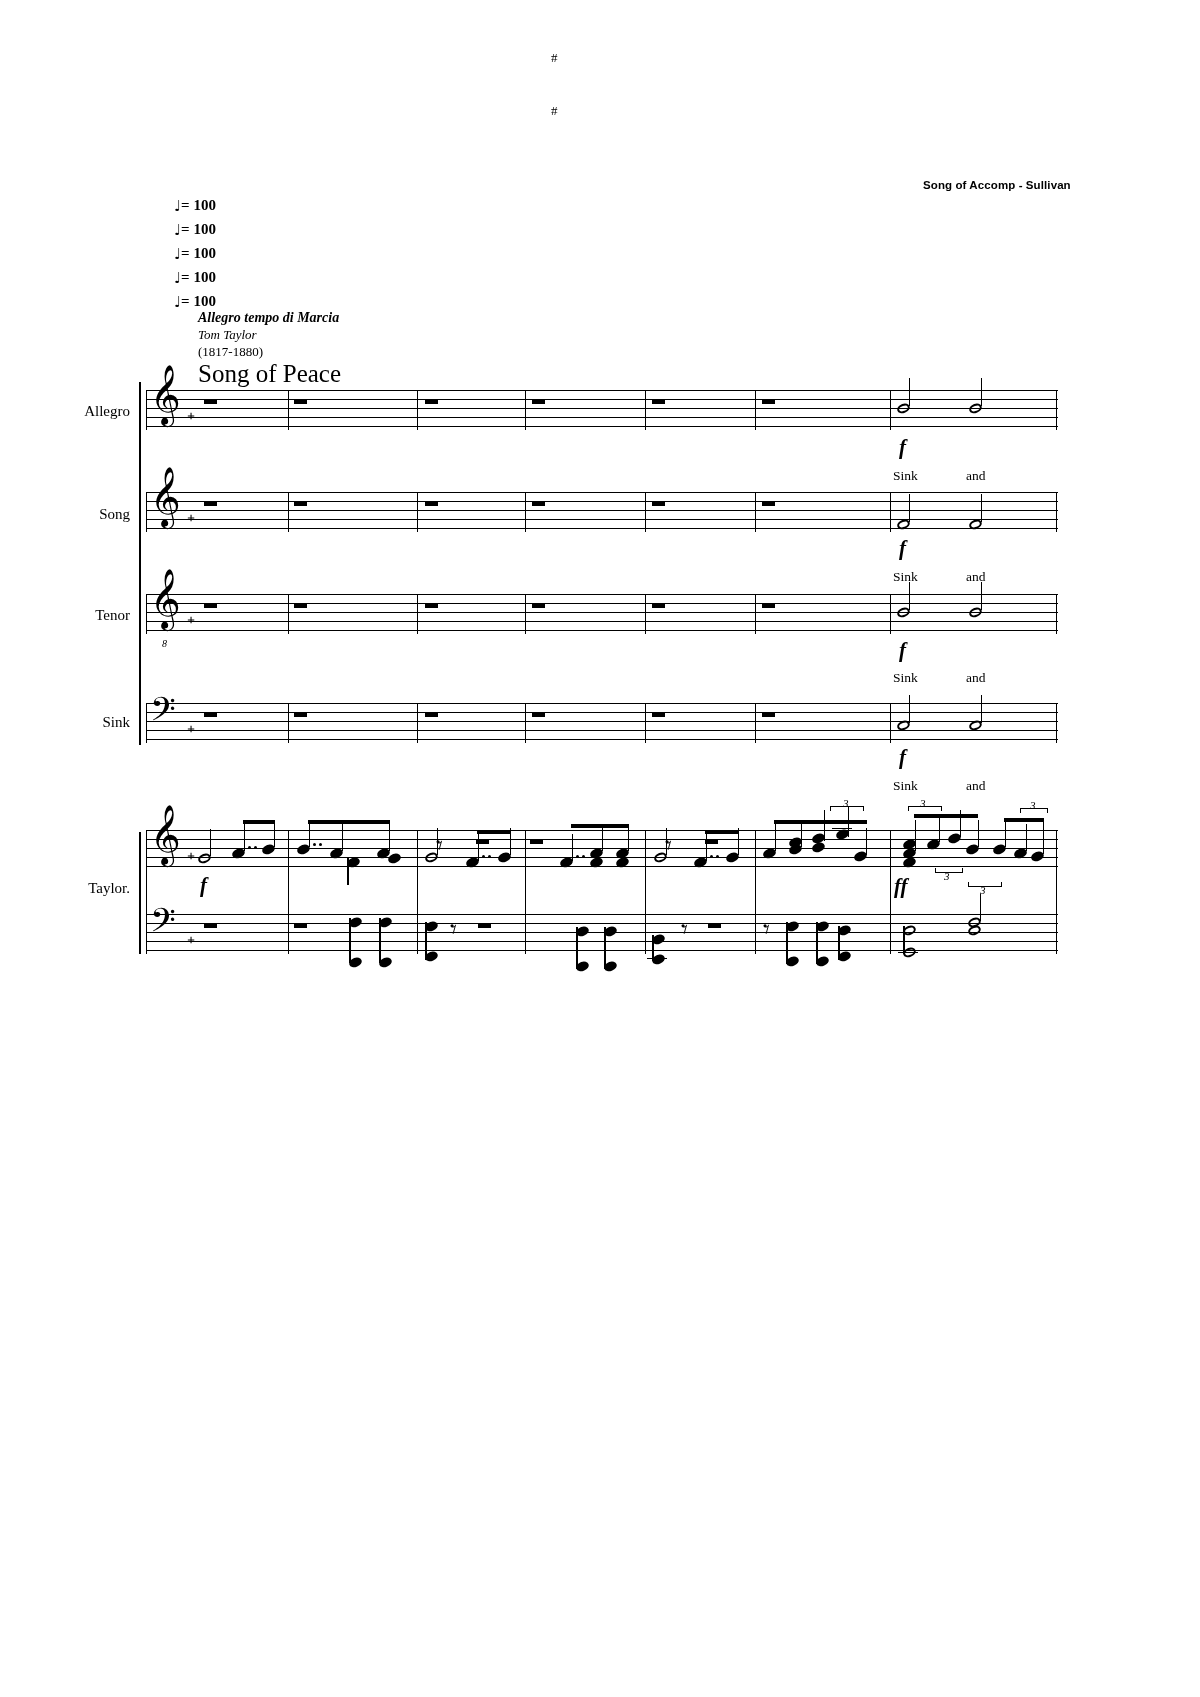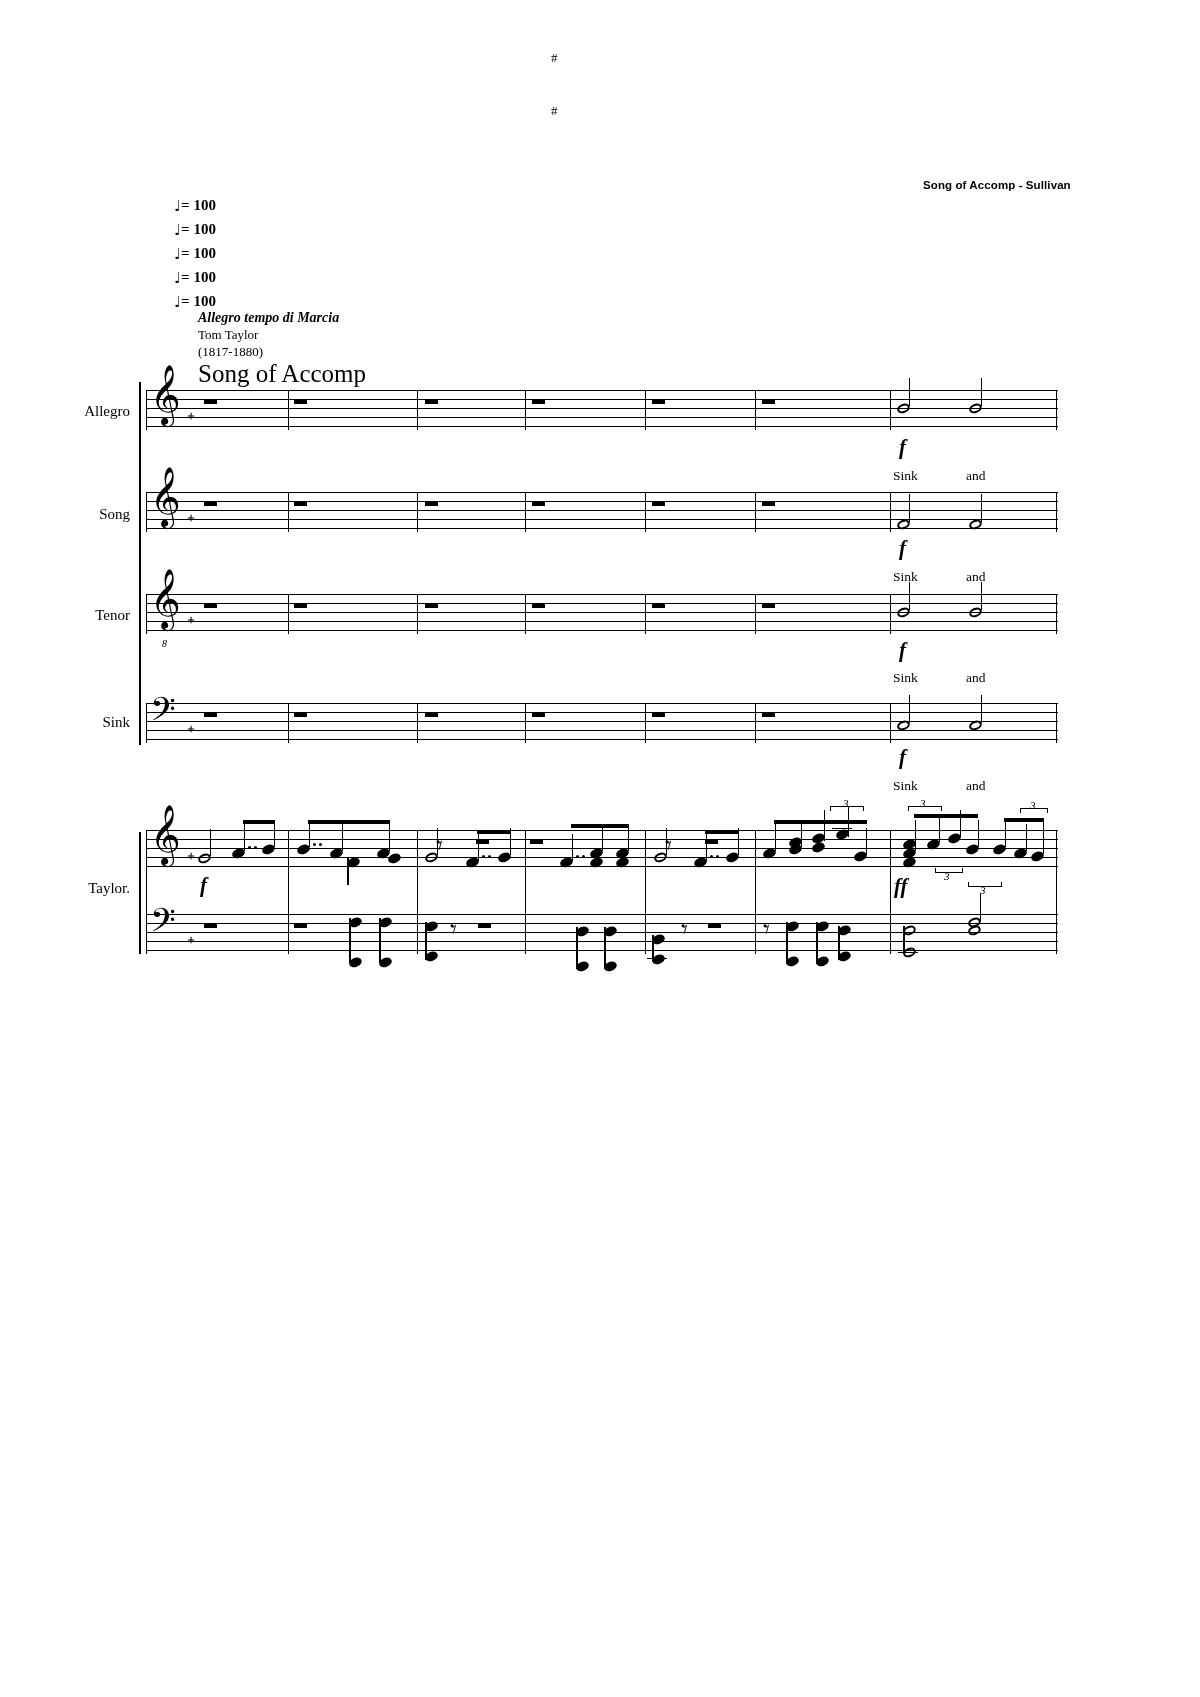--- a/index.html
+++ b/index.html
@@ -226,23 +226,23 @@
     <span class="noteglyph">♩</span><span>= 100</span>
   </div>
   <div class="abs tempo" style="left:174px; top:268px;">
     <span class="noteglyph">♩</span><span>= 100</span>
   </div>
   <div class="abs tempo" style="left:174px; top:292px;">
     <span class="noteglyph">♩</span><span>= 100</span>
   </div>
 
   <div class="abs allegro" style="left:198px; top:310px;">Allegro tempo di Marcia</div>
-  <div class="abs lyricist" style="left:198px; top:327px;">Tom Taylor</div>
+  <div class="abs lyricist" style="left:198px; top:327px;font-style:italic;">Tom Taylor</div>
   <div class="abs lyricist" style="left:198px; top:344px;">(1817-1880)</div>
-  <div class="abs title" style="left:198px; top:360px;">Song of Accomp</div>
+  <div class="abs title" style="left:198px; top:360px;">Song of Peace</div>
 
   <div class="sysbrace-line" style="left:139px; top:382px; height:363px;"></div>
   <div class="sysbrace-line" style="left:139px; top:832px; height:122px;"></div>
 
   <div class="abs instr" style="left:20px; top:403px; width:110px;">Allegro</div>
   <div class="abs instr" style="left:20px; top:506px; width:110px;">Song</div>
   <div class="abs instr" style="left:20px; top:607px; width:110px;">Tenor</div>
   <div class="abs instr" style="left:20px; top:714px; width:110px;">Sink</div>
   <div class="abs instr" style="left:10px; top:880px; width:120px;">Taylor.</div>
 

